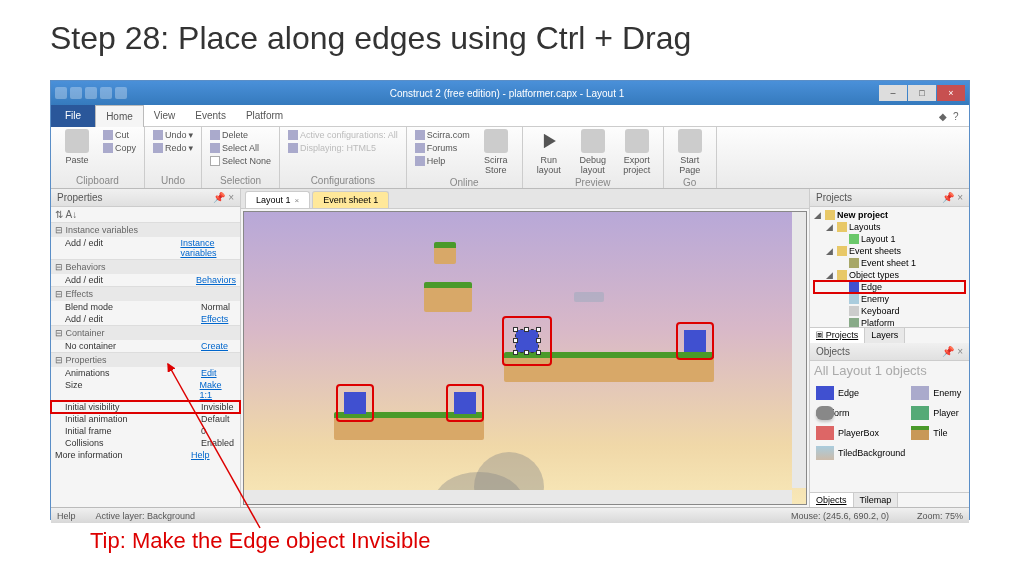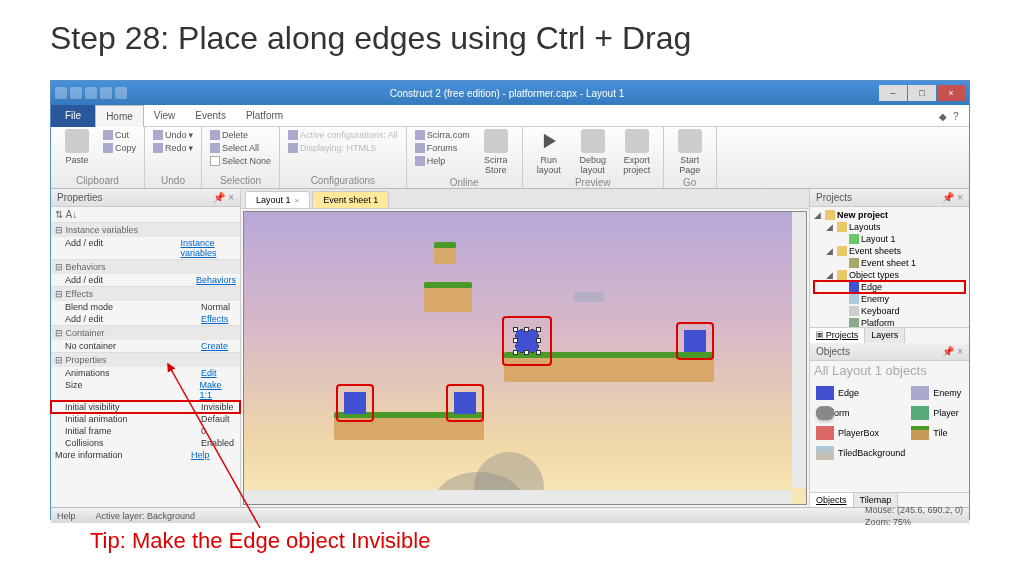--- a/index.html
+++ b/index.html
@@ -74,21 +74,21 @@
 .obj-cell { display: flex; align-items: center; gap: 4px; padding: 2px; }
 .obj-thumb { width: 18px; height: 14px; background: #888; }
 .obj-thumb.edge { background: #4050d0; }
 .obj-thumb.enemy { background: #aac; }
 .obj-thumb.platform { background: #888; border-radius: 6px; }
 .obj-thumb.player { background: #5a7; }
 .obj-thumb.playerbox { background: #d66; }
 .obj-thumb.tile { background: #c89858; border-top: 4px solid #4a9a2a; }
 .obj-thumb.tiledbg { background: linear-gradient(#acd, #cba); }
 .statusbar { height: 16px; background: linear-gradient(#f0f0f0, #d8d8d8); border-top: 1px solid #bbb; display: flex; align-items: center; font-size: 9px; color: #555; padding: 0 6px; gap: 20px; }
-.statusbar .sb-right { margin-left: auto; display: flex; gap: 2px; flex-direction: column; }
+.statusbar .sb-right { margin-left: auto; display: flex; gap: 28px; }
 .annotation-tip { position: absolute; left: 90px; top: 528px; font-size: 22px; color: #d00; }
 .annotation-arrow { position: absolute; left: 160px; top: 360px; width: 120px; height: 170px; pointer-events: none; }
 .scroll-track { position: absolute; right: 0; top: 0; bottom: 16px; width: 14px; background: #e8e8e8; }
 .scroll-track-h { position: absolute; left: 0; right: 14px; bottom: 0; height: 14px; background: #e8e8e8; }
 </style>
 </head>
 <body>
 
 <div class="slide-title">Step 28: Place along edges using Ctrl + Drag</div>
 

